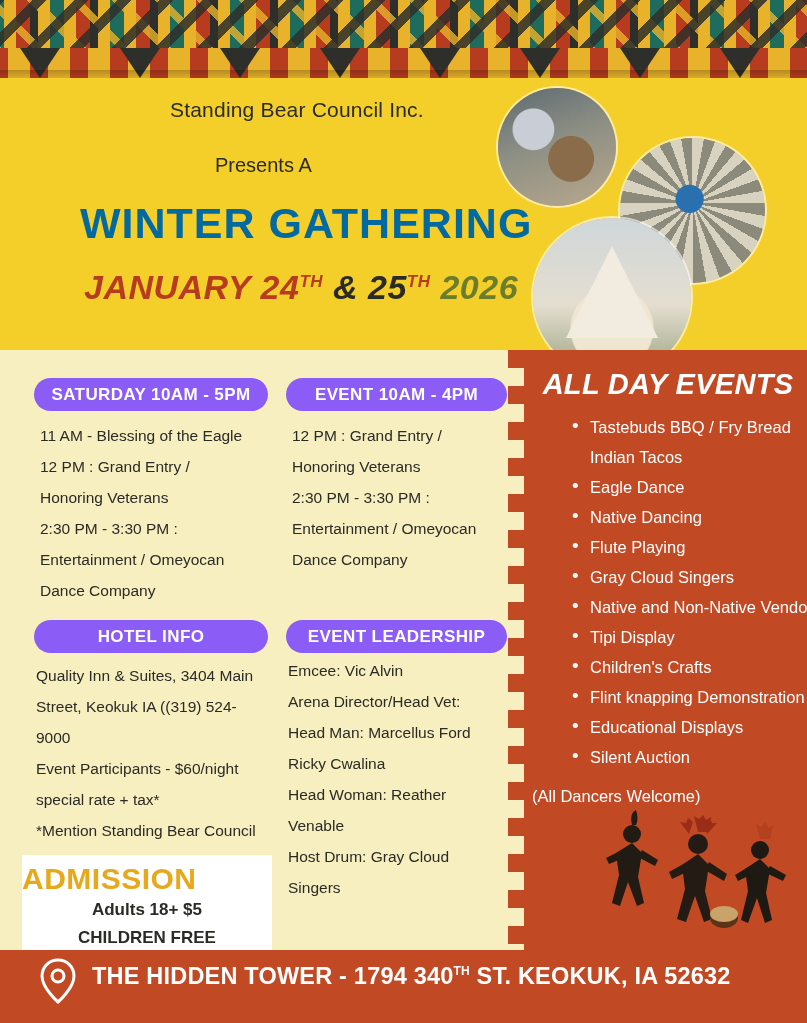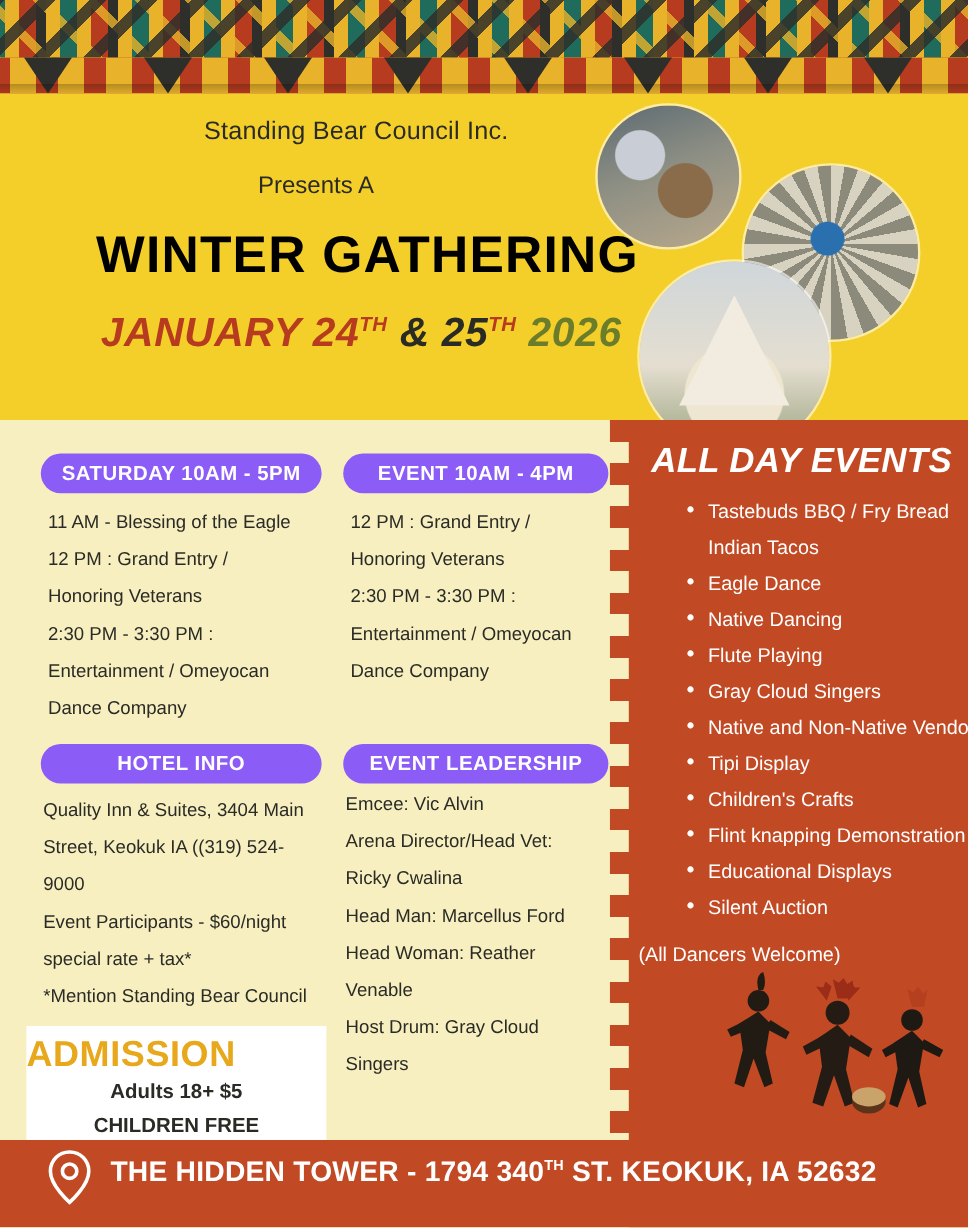--- a/index.html
+++ b/index.html
@@ -75,25 +75,25 @@
   .header {
     position: absolute; left: 0; top: 78px; width: 807px; height: 272px;
     background: #f4cf2a;
   }
   .header-left { position: absolute; left: 40px; top: 20px; width: 470px; }
   .org {
     font-size: 21px; color: #2b2b26; letter-spacing: .2px;
     margin-left: 130px;
   }
   .presents {
-    font-size: 20px; color: #2b2b26; margin-top: 22px; margin-left: 175px;
+    font-size: 20px; color: #2b2b26; margin-top: 32px; margin-left: 175px;
   }
   .title {
     margin-top: 22px; margin-left: 40px;
-    font-size: 43px; font-weight: bold; color: #000000;
+    font-size: 43px; font-weight: bold; color: #0369a1;
     letter-spacing: 1px; white-space: nowrap;
   }
   .dates {
     margin-top: 20px; margin-left: 44px;
     font-size: 34px; font-weight: bold; color: #b73b1f;
     font-style: italic; letter-spacing: .5px; white-space: nowrap;
   }
   .dates sup { font-size: 17px; vertical-align: super; }
   .dates .yr { color: #6b7d2a; }
   .dates .amp { color: #2b2b26; }
@@ -286,22 +286,22 @@
     <div>9000</div>
     <div>Event Participants - $60/night</div>
     <div>special rate + tax*</div>
     <div>*Mention Standing Bear Council</div>
   </div>
 
   <div class="pill pill-leader">EVENT LEADERSHIP</div>
   <div class="col-text c-leader">
     <div>Emcee: Vic Alvin</div>
     <div>Arena Director/Head Vet:</div>
+    <div>Head Man: Marcellus Ford</div>
     <div>Ricky Cwalina</div>
-    <div>Head Man: Marcellus Ford</div>
     <div>Head Woman: Reather</div>
     <div>Venable</div>
     <div>Host Drum: Gray Cloud</div>
     <div>Singers</div>
   </div>
 
   <div class="ade-title">ALL DAY EVENTS</div>
   <div class="ade-list">
     <ul>
       <li>Tastebuds BBQ / Fry Bread Indian Tacos</li>

